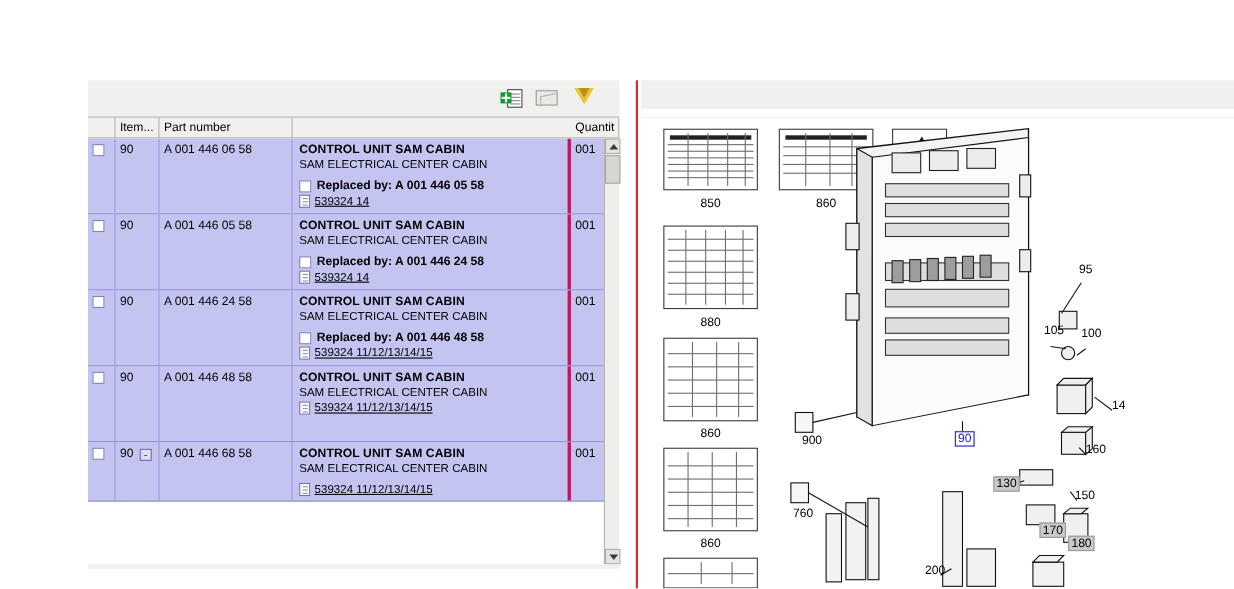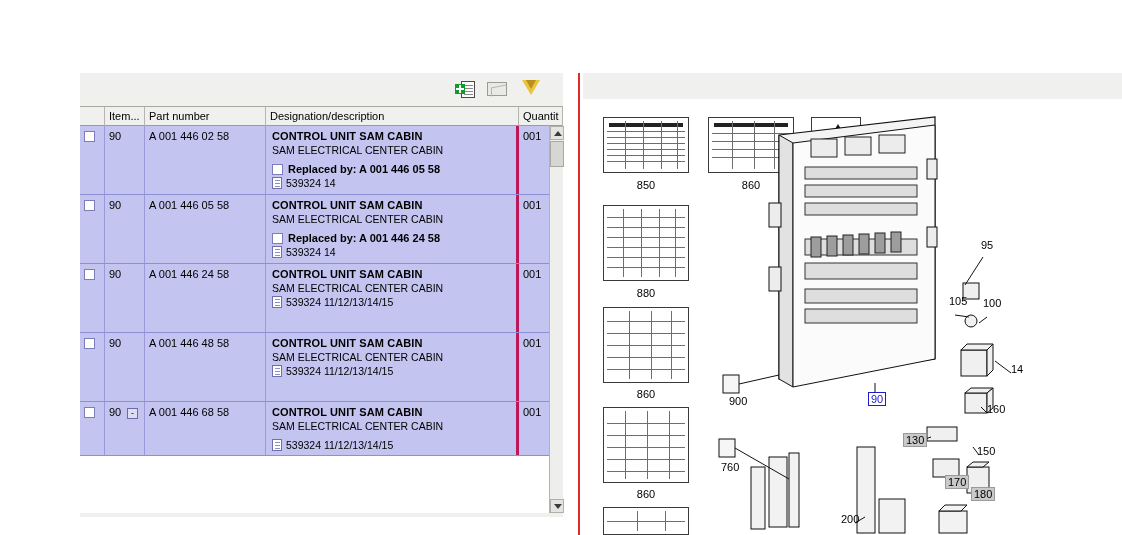--- a/index.html
+++ b/index.html
@@ -132,21 +132,21 @@
     font-size: 10.5px;
   }
   .doc-line .doc-ico {
     width: 10px; height: 12px; background: #fff; border: 1px solid #6f6fb0; flex: 0 0 auto;
     position: relative;
   }
   .doc-line .doc-ico::after {
     content: ""; position: absolute; left: 2px; top: 2px; width: 5px; height: 1px;
     background: #8f8fc8; box-shadow: 0 3px 0 #8f8fc8, 0 6px 0 #8f8fc8;
   }
-  .doc-link { color: #000; }
+  .doc-link { text-decoration: underline; color: #000; }
 
   
   #v-scroll {
     position: absolute; right: 0; top: 53px; width: 14px; height: 387px;
     background: #eeeeec; border-left: 1px solid #b4b4ac;
   }
   #v-scroll .arrow-up, #v-scroll .arrow-dn {
     position: absolute; left: 0; width: 14px; height: 14px; background: #e4e4e0;
     border: 1px solid #b0b0a8;
   }
@@ -261,33 +261,32 @@
           <span class="f1"></span>
             <span class="f2"></span>
         </span>
       </div>
     </div>
 
     <div id="tbl-head">
       <div class="th c0"></div>
       <div class="th c1">Item...</div>
       <div class="th c2">Part number</div>
-      <div class="th c3">Designation/description</div>
       <div class="th c4">Quantit</div>
     </div>
 
     <div id="tbl-body">
       <div id="grid">
 
         <div class="row" style="height:69px">
           <div class="cell c0">
             <span class="chk-sm"></span>
           </div>
           <div class="cell c1">90</div>
-          <div class="cell c2">A 001 446 02 58</div>
+          <div class="cell c2">A 001 446 06 58</div>
           <div class="cell c3">
             <div class="title-line">CONTROL UNIT SAM CABIN</div>
             <div class="sub-line">SAM ELECTRICAL CENTER CABIN</div>
             <div class="repl-line">
               <span class="chk"></span>
               <span>Replaced by: A 001 446 05 58</span>
             </div>
             <div class="doc-line">
               <span class="doc-ico"></span>
               <span class="doc-link">539324 14</span>
@@ -319,20 +318,24 @@
 
         <div class="row" style="height:69px">
           <div class="cell c0">
             <span class="chk-sm"></span>
           </div>
           <div class="cell c1">90</div>
           <div class="cell c2">A 001 446 24 58</div>
           <div class="cell c3">
             <div class="title-line">CONTROL UNIT SAM CABIN</div>
             <div class="sub-line">SAM ELECTRICAL CENTER CABIN</div>
+            <div class="repl-line">
+              <span class="chk"></span>
+              <span>Replaced by: A 001 446 48 58</span>
+            </div>
             <div class="doc-line">
               <span class="doc-ico"></span>
               <span class="doc-link">539324 11/12/13/14/15</span>
             </div>
           </div>
           <div class="cell c4">001</div>
         </div>
 
         <div class="row" style="height:69px">
           <div class="cell c0">

